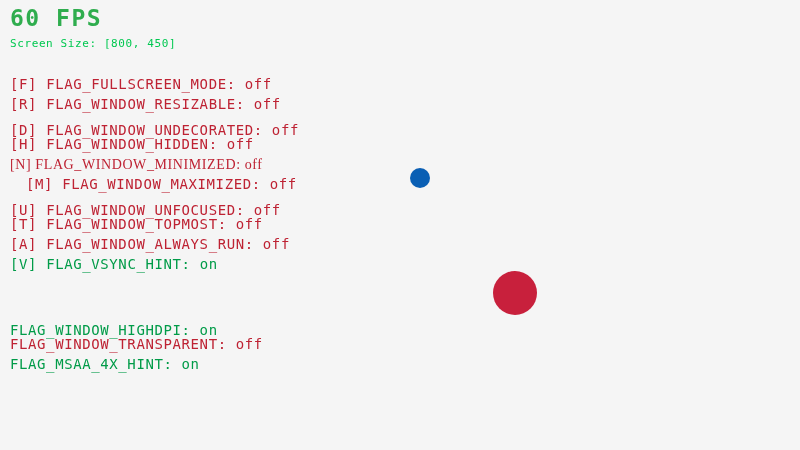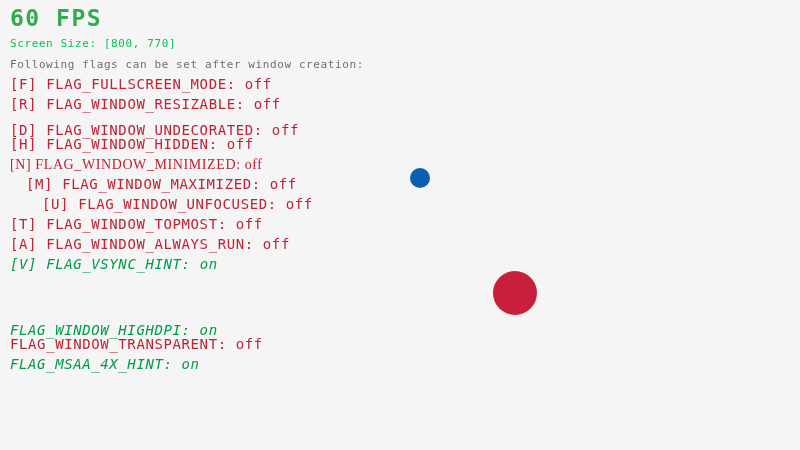--- a/index.html
+++ b/index.html
@@ -66,21 +66,21 @@
   
   .flag-row {
     position: absolute;
     left: 10px;
     font-size: 14px;
     line-height: 13px;
     letter-spacing: 0.6px;
     white-space: pre;
   }
   .flag-row.state-off { color: #be2233; }
-  .flag-row.state-on  { color: #009b48; font-style: italic; }
+  .flag-row.state-on  { color: #009b48; }
 
   .flag-row .flag-key,
   .flag-row .flag-name,
   .flag-row .flag-sep,
   .flag-row .flag-state {
     display: inline;
     white-space: pre;
   }
 
   
@@ -95,32 +95,31 @@
     background: #c8203c;
   }
 </style>
 </head>
 <body>
 
 <div id="screen" style="background: rgb(245, 245, 245);">
 
   <div id="fps-counter" style="color: rgb(47, 173, 78);">60 FPS</div>
 
-  <div id="screen-size-label" style="color: rgb(0, 200, 80);">Screen Size: [800, 770]</div>
+  <div id="screen-size-label" style="color: rgb(0, 200, 80);">Screen Size: [800, 450]</div>
 
-  <div id="header-after" class="section-header" style="color: rgb(110, 110, 110);">Following flags can be set after window creation:</div>
 
   <div id="flags-after">
       <div class="flag-row state-off" style="top: 78px; color: rgb(190, 34, 51);"><span class="flag-key">[F] </span><span class="flag-name">FLAG_FULLSCREEN_MODE</span><span class="flag-sep">: </span><span class="flag-state">off</span></div>
       <div class="flag-row state-off" style="top: 98px; color: rgb(190, 34, 51);"><span class="flag-key">[R] </span><span class="flag-name">FLAG_WINDOW_RESIZABLE</span><span class="flag-sep">: </span><span class="flag-state">off</span></div>
       <div class="flag-row state-off" style="top: 124px; color: rgb(190, 34, 51);"><span class="flag-key">[D] </span><span class="flag-name">FLAG_WINDOW_UNDECORATED</span><span class="flag-sep">: </span><span class="flag-state">off</span></div>
       <div class="flag-row state-off" style="top: 138px; color: rgb(190, 34, 51);"><span class="flag-key">[H] </span><span class="flag-name">FLAG_WINDOW_HIDDEN</span><span class="flag-sep">: </span><span class="flag-state">off</span></div>
       <div class="flag-row state-off" style="top: 158px; color: rgb(190, 34, 51); font-family: Liberation Serif, serif;"><span class="flag-key">[N] </span><span class="flag-name">FLAG_WINDOW_MINIMIZED</span><span class="flag-sep">: </span><span class="flag-state">off</span></div>
       <div class="flag-row state-off" style="top: 178px; color: rgb(190, 34, 51); margin-left: 16px;"><span class="flag-key">[M] </span><span class="flag-name">FLAG_WINDOW_MAXIMIZED</span><span class="flag-sep">: </span><span class="flag-state">off</span></div>
-      <div class="flag-row state-off" style="top: 198px; color: rgb(190, 34, 51); margin-left: 32px;"><span class="flag-key">[U] </span><span class="flag-name">FLAG_WINDOW_UNFOCUSED</span><span class="flag-sep">: </span><span class="flag-state">off</span></div>
+      <div class="flag-row state-off" style="top: 204px; color: rgb(190, 34, 51);"><span class="flag-key">[U] </span><span class="flag-name">FLAG_WINDOW_UNFOCUSED</span><span class="flag-sep">: </span><span class="flag-state">off</span></div>
       <div class="flag-row state-off" style="top: 218px; color: rgb(190, 34, 51);"><span class="flag-key">[T] </span><span class="flag-name">FLAG_WINDOW_TOPMOST</span><span class="flag-sep">: </span><span class="flag-state">off</span></div>
       <div class="flag-row state-off" style="top: 238px; color: rgb(190, 34, 51);"><span class="flag-key">[A] </span><span class="flag-name">FLAG_WINDOW_ALWAYS_RUN</span><span class="flag-sep">: </span><span class="flag-state">off</span></div>
       <div class="flag-row state-on" style="top: 258px; color: rgb(0, 155, 72);"><span class="flag-key">[V] </span><span class="flag-name">FLAG_VSYNC_HINT</span><span class="flag-sep">: </span><span class="flag-state">on</span></div>
     </div>
 
 
   <div id="flags-before">
       <div class="flag-row state-on" style="top: 324px; color: rgb(0, 155, 72);"><span class="flag-name">FLAG_WINDOW_HIGHDPI</span><span class="flag-sep">: </span><span class="flag-state">on</span></div>
       <div class="flag-row state-off" style="top: 338px; color: rgb(190, 34, 51);"><span class="flag-name">FLAG_WINDOW_TRANSPARENT</span><span class="flag-sep">: </span><span class="flag-state">off</span></div>
       <div class="flag-row state-on" style="top: 358px; color: rgb(0, 155, 72);"><span class="flag-name">FLAG_MSAA_4X_HINT</span><span class="flag-sep">: </span><span class="flag-state">on</span></div>

